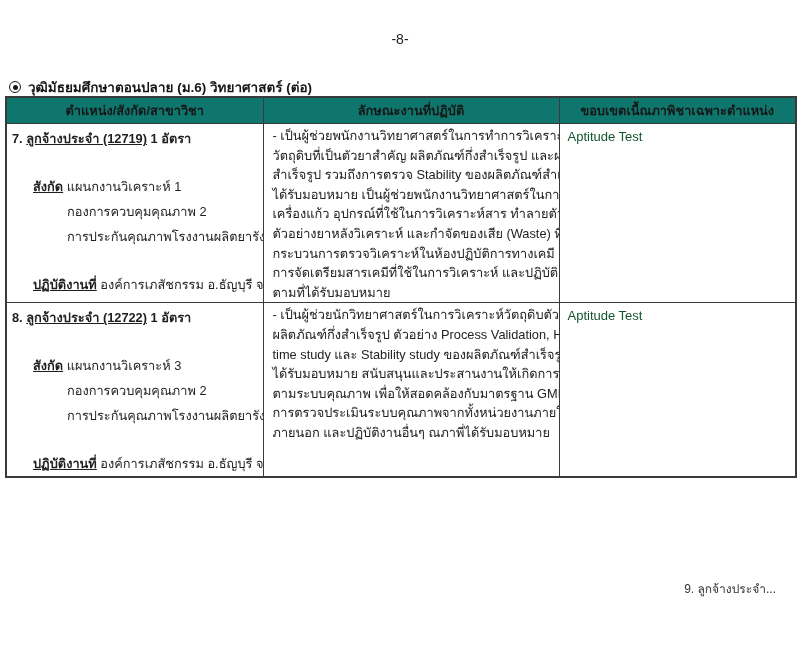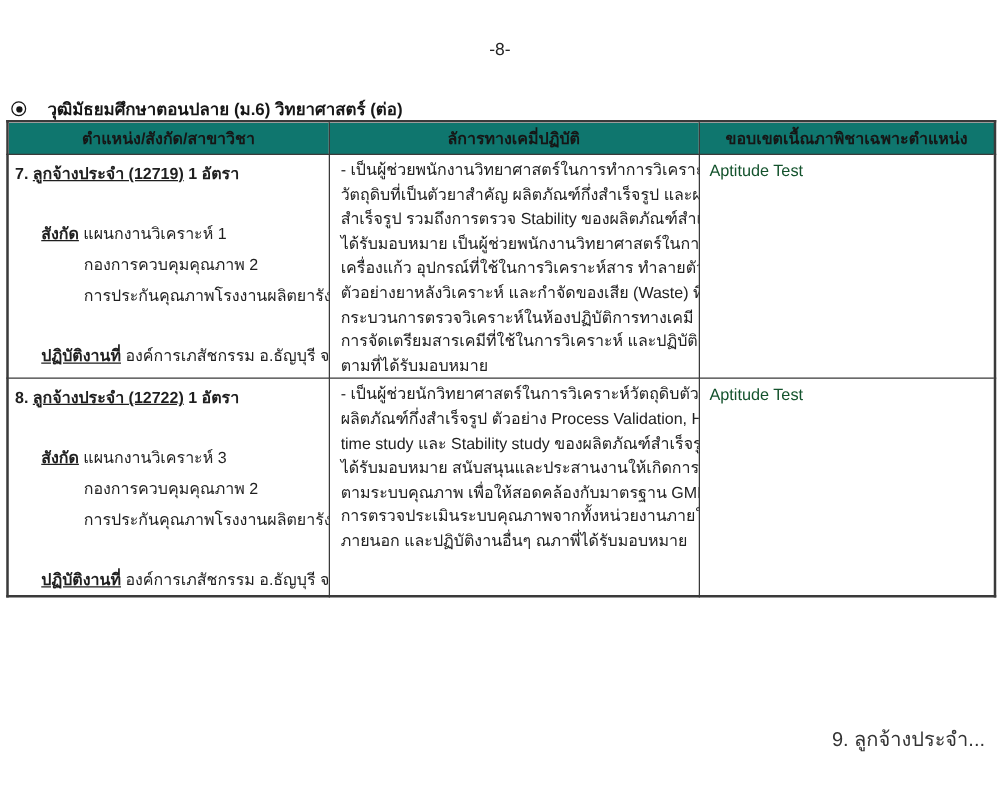--- a/index.html
+++ b/index.html
@@ -7,21 +7,21 @@
     width:800px; height:648px; background:#ffffff; position:relative;
     font-family:"Liberation Sans", sans-serif; color:#1f1f1f;
     overflow:hidden;
   }
   .page-number {
     position:absolute; top:31px; left:0; width:100%;
     text-align:center; font-size:14px; color:#242424;
   }
   .section-header {
     position:absolute; top:76px; left:9px;
-    display:flex; align-items:center; gap:17px;
+    display:flex; align-items:center; gap:7px;
     font-weight:bold; font-size:13.5px; color:#161616;
   }
   .bullet {
     width:10px; height:10px; border:1.7px solid #161616; border-radius:50%;
     display:inline-flex; align-items:center; justify-content:center; flex:0 0 auto;
   }
   .bullet-dot { width:5px; height:5px; background:#161616; border-radius:50%; }
 
   table.jobs {
     position:absolute; top:96px; left:5px; width:790px;
@@ -46,22 +46,22 @@
   .lbl { font-weight:bold; text-decoration:underline; }
   .indent1 { padding-left:21px;margin-top:23px; }
   .indent2 { padding-left:55px; }
 
   td.duties-cell { padding:2px 6px 0 9px; font-size:12.8px; line-height:19.6px; color:#222222; }
   td.duties-cell div { white-space:nowrap; }
 
   td.scope-cell { padding:5px 8px; font-size:13px; color:#14532d; }
 
   .continuation-note {
-    position:absolute; top:579px; right:12px;
-    font-size:16px; color:#343434;
+    position:absolute; top:579px; right:24px;
+    font-size:12px; color:#343434;
   }
 </style>
 </head>
 <body>
 
 <div class="page-number">-8-</div>
 
 <div class="section-header">
   <span class="bullet">
       <span class="bullet-dot"></span>
@@ -71,21 +71,21 @@
 
 <table class="jobs">
   <colgroup>
     <col style="width:257px">
     <col style="width:296px">
     <col style="width:237px">
   </colgroup>
   <thead>
     <tr>
       <th>ตำแหน่ง/สังกัด/สาขาวิชา</th>
-      <th>ลัการทางเคมี่ปฏิบัติ</th>
+      <th>ลักษณะงานที่ปฏิบัติ</th>
       <th>ขอบเขตเนื้ณภาพิชาเฉพาะตำแหน่ง</th>
     </tr>
   </thead>
   <tbody>
     <tr class="row-7">
       <td class="pos-cell">
         <div class="pos-title"><span>7.</span> <span class="u-title">ลูกจ้างประจำ (12719)</span> <span>1 อัตรา</span></div>
         <div class="indent1"><span class="lbl">สังกัด</span>  <span>แผนกงานวิเคราะห์ 1</span></div>
         <div class="indent2">กองการควบคุมคุณภาพ 2</div>
         <div class="indent2">การประกันคุณภาพโรงงานผลิตยารังสิต 1</div>

